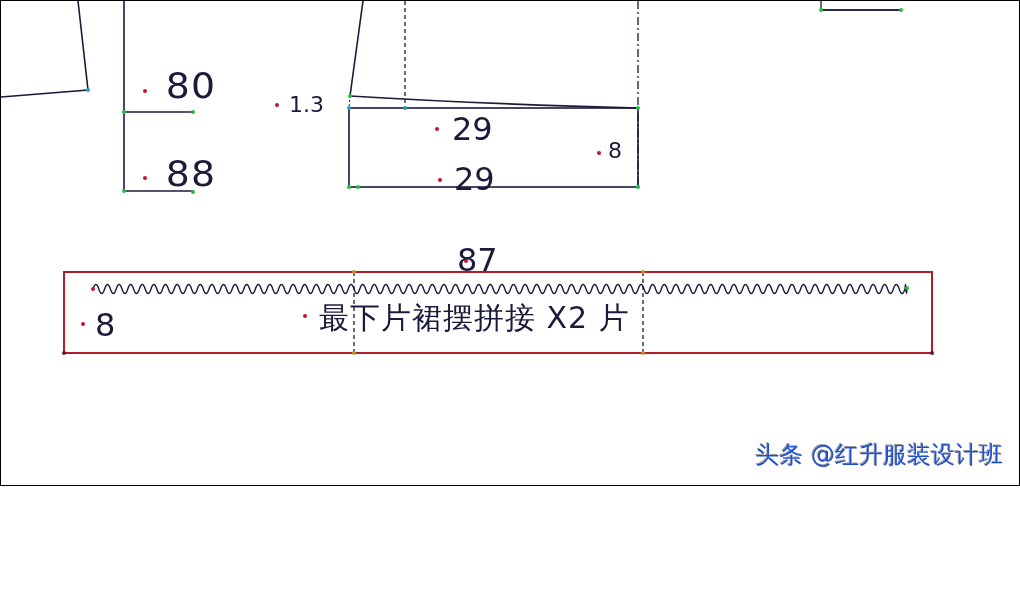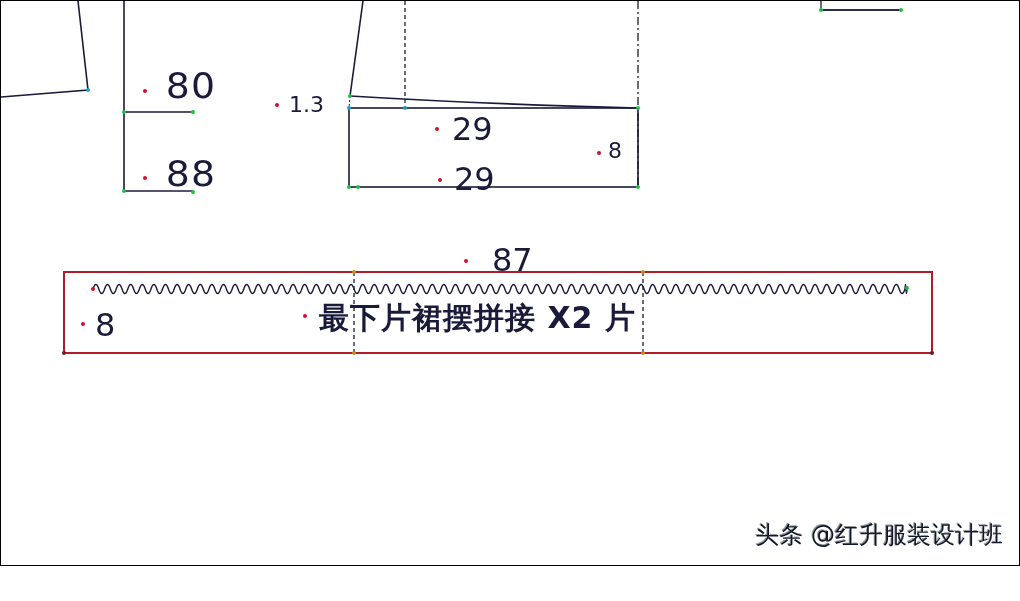--- a/index.html
+++ b/index.html
@@ -1,25 +1,25 @@
 <!DOCTYPE html>
 <html><head>
   <meta charset="utf-8">
   <style>
     html, body { margin: 0; padding: 0; background: #ffffff; }
     body { width: 1020px; height: 601px; overflow: hidden; position: relative; font-family: "DejaVu Sans", sans-serif; }
-    #canvas { position: absolute; left: 0; top: 0; width: 1020px; height: 566px; border: 1px solid #000; box-sizing: border-box; background: #fff; }
+    #canvas { position: absolute; left: 0; top: 0; width: 1020px; height: 486px; border: 1px solid #000; box-sizing: border-box; background: #fff; }
     svg { position: absolute; left: 0; top: 0; }
     .lbl { position: absolute; color: #1a1a3a; white-space: nowrap; line-height: 1; font-family: "DejaVu Sans", sans-serif; }
     .big { font-size: 36px; font-weight: normal; letter-spacing: 1px; transform: scaleX(1.05); }
     .mid { font-size: 32px; }
     .sm  { font-size: 22px; }
-    .cn  { font-size: 30px; letter-spacing: 1px; font-weight: bold; }
+    .cn  { font-size: 30px; letter-spacing: 1px; }
     .dot { position: absolute; width: 4px; height: 4px; border-radius: 50%; background: #d0102a; }
-    .watermark { position: absolute; right: 16px; bottom: 14px; font-size: 24px; color: #0f172a; text-shadow: 1px 1px 0 #fff, -1px -1px 0 #999; font-family: "DejaVu Sans", sans-serif; }
+    .watermark { position: absolute; right: 16px; bottom: 14px; font-size: 24px; color: #1d4ed8; text-shadow: 1px 1px 0 #fff, -1px -1px 0 #999; font-family: "DejaVu Sans", sans-serif; }
   </style>
 </head>
 <body>
 
 <div id="canvas">
 
   <svg width="1020" height="601" viewBox="0 0 1020 601">
 
     <g stroke="#1a1a3a" stroke-width="1.6" fill="none">
       <polyline points="77,0 87,89 0,96"></polyline>
@@ -90,18 +90,18 @@
   <span class="dot" style="left:463px;top:258px"></span>
   <span class="dot" style="left:80px;top:321px"></span>
   <span class="dot" style="left:302px;top:313px"></span>
 
   <span class="lbl big" style="left:166px;top:67px">80</span>
   <span class="lbl big" style="left:166px;top:155px">88</span>
   <span class="lbl sm" style="left:288px;top:93px">1.3</span>
   <span class="lbl mid" style="left:451px;top:112px">29</span>
   <span class="lbl mid" style="left:453px;top:162px">29</span>
   <span class="lbl sm" style="left:607px;top:139px">8</span>
-  <span class="lbl mid" style="left:491px;top:243px">87</span>
+  <span class="lbl mid" style="left:456px;top:243px">87</span>
   <span class="lbl mid" style="left:94px;top:308px">8</span>
   <span class="lbl cn" style="left:318px;top:302px">最下片裙摆拼接 X2 片</span>
 
   <div class="watermark">头条 @红升服装设计班</div>
 </div>
 
 </body></html>

